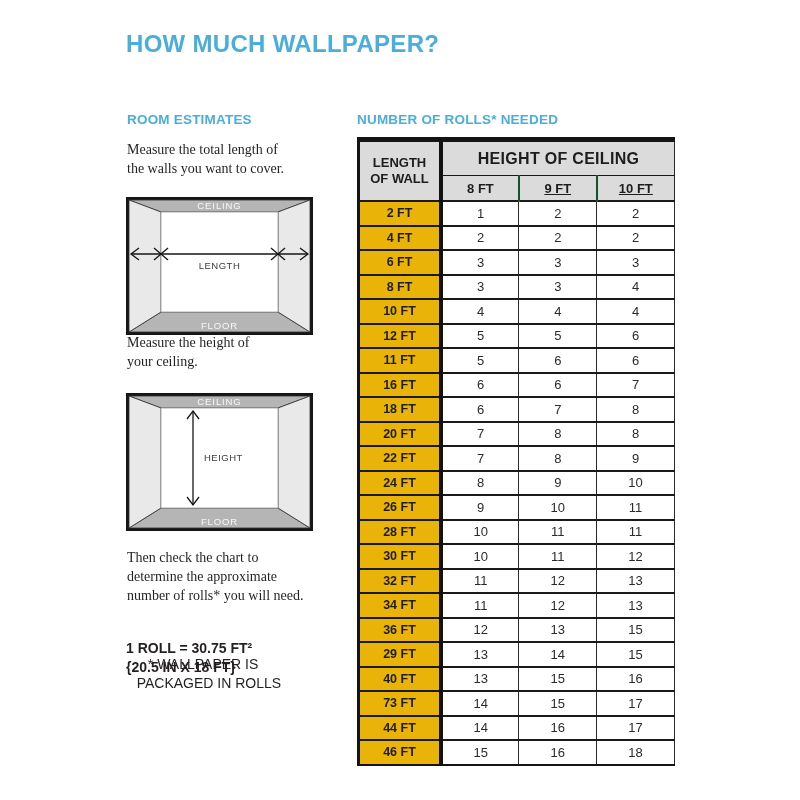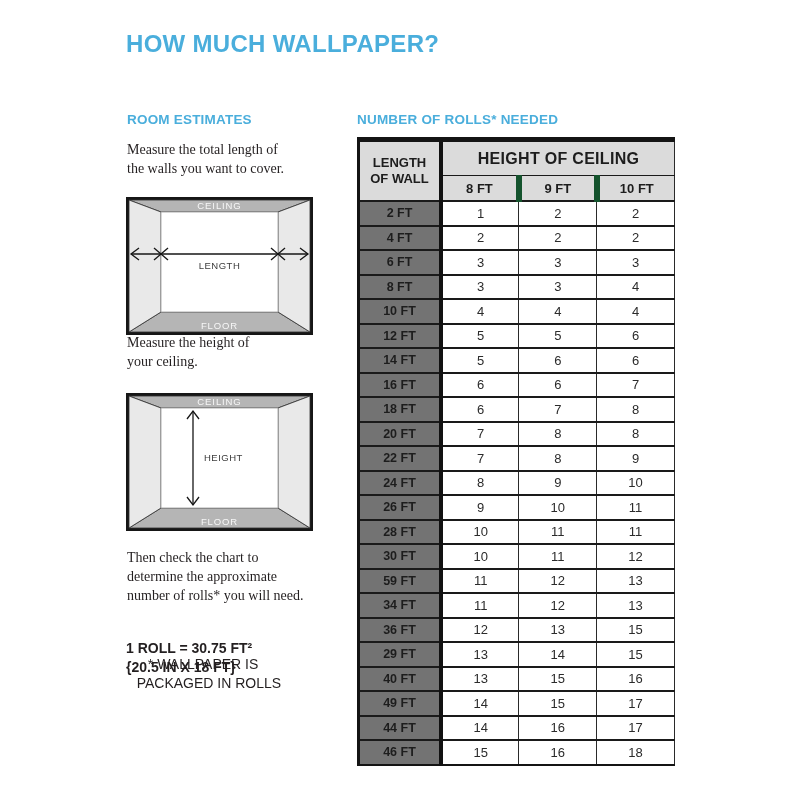--- a/index.html
+++ b/index.html
@@ -52,24 +52,24 @@
     font-weight:bold;white-space:pre-line;border-right:4px solid #111111;
     color:#1d1d1d;
   }
   th.group{
     height:33px;background:#dbdbdb;font-size:16px;font-weight:bold;
     letter-spacing:0.3px;border-bottom:1px solid #1a1a1a;color:#1d1d1d;
   }
   tr.subhead th{
     height:24px;background:#dbdbdb;font-size:13px;font-weight:bold;color:#1d1d1d;
   }
-  tr.subhead th + th{border-left:6px solid #14532d;}
+  tr.subhead th + th{border-left:2px solid #14532d;text-decoration:underline;}
   tbody td{height:22.5px;border-top:2px solid #1a1a1a;font-size:13px;color:#2b2b2b;}
   tbody td.row-label{
-    background:#737373;font-weight:bold;font-size:12.5px;color:#1d1d1d;
+    background:#eab308;font-weight:bold;font-size:12.5px;color:#1d1d1d;
     border-right:4px solid #111111;
   }
   tbody td.value + td.value{border-left:1px solid #2a2a2a;}
 </style>
 </head>
 <body>
 
 <h1 class="abs title">HOW MUCH WALLPAPER?</h1>
 
 <h2 class="abs sec-heading room-heading">ROOM ESTIMATES</h2>
@@ -174,21 +174,21 @@
         <td class="value">4</td>
         <td class="value">4</td>
       </tr>
       <tr>
         <td class="row-label">12 FT</td>
         <td class="value">5</td>
         <td class="value">5</td>
         <td class="value">6</td>
       </tr>
       <tr>
-        <td class="row-label">14 FT</td>
+        <td class="row-label">11 FT</td>
         <td class="value">5</td>
         <td class="value">6</td>
         <td class="value">6</td>
       </tr>
       <tr>
         <td class="row-label">16 FT</td>
         <td class="value">6</td>
         <td class="value">6</td>
         <td class="value">7</td>
       </tr>
@@ -228,21 +228,21 @@
         <td class="value">11</td>
         <td class="value">11</td>
       </tr>
       <tr>
         <td class="row-label">30 FT</td>
         <td class="value">10</td>
         <td class="value">11</td>
         <td class="value">12</td>
       </tr>
       <tr>
-        <td class="row-label">59 FT</td>
+        <td class="row-label">32 FT</td>
         <td class="value">11</td>
         <td class="value">12</td>
         <td class="value">13</td>
       </tr>
       <tr>
         <td class="row-label">34 FT</td>
         <td class="value">11</td>
         <td class="value">12</td>
         <td class="value">13</td>
       </tr>
@@ -258,21 +258,21 @@
         <td class="value">14</td>
         <td class="value">15</td>
       </tr>
       <tr>
         <td class="row-label">40 FT</td>
         <td class="value">13</td>
         <td class="value">15</td>
         <td class="value">16</td>
       </tr>
       <tr>
-        <td class="row-label">49 FT</td>
+        <td class="row-label">73 FT</td>
         <td class="value">14</td>
         <td class="value">15</td>
         <td class="value">17</td>
       </tr>
       <tr>
         <td class="row-label">44 FT</td>
         <td class="value">14</td>
         <td class="value">16</td>
         <td class="value">17</td>
       </tr>

